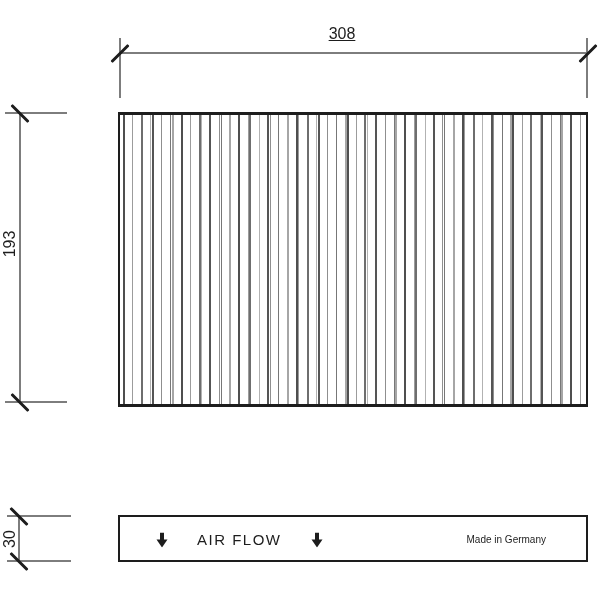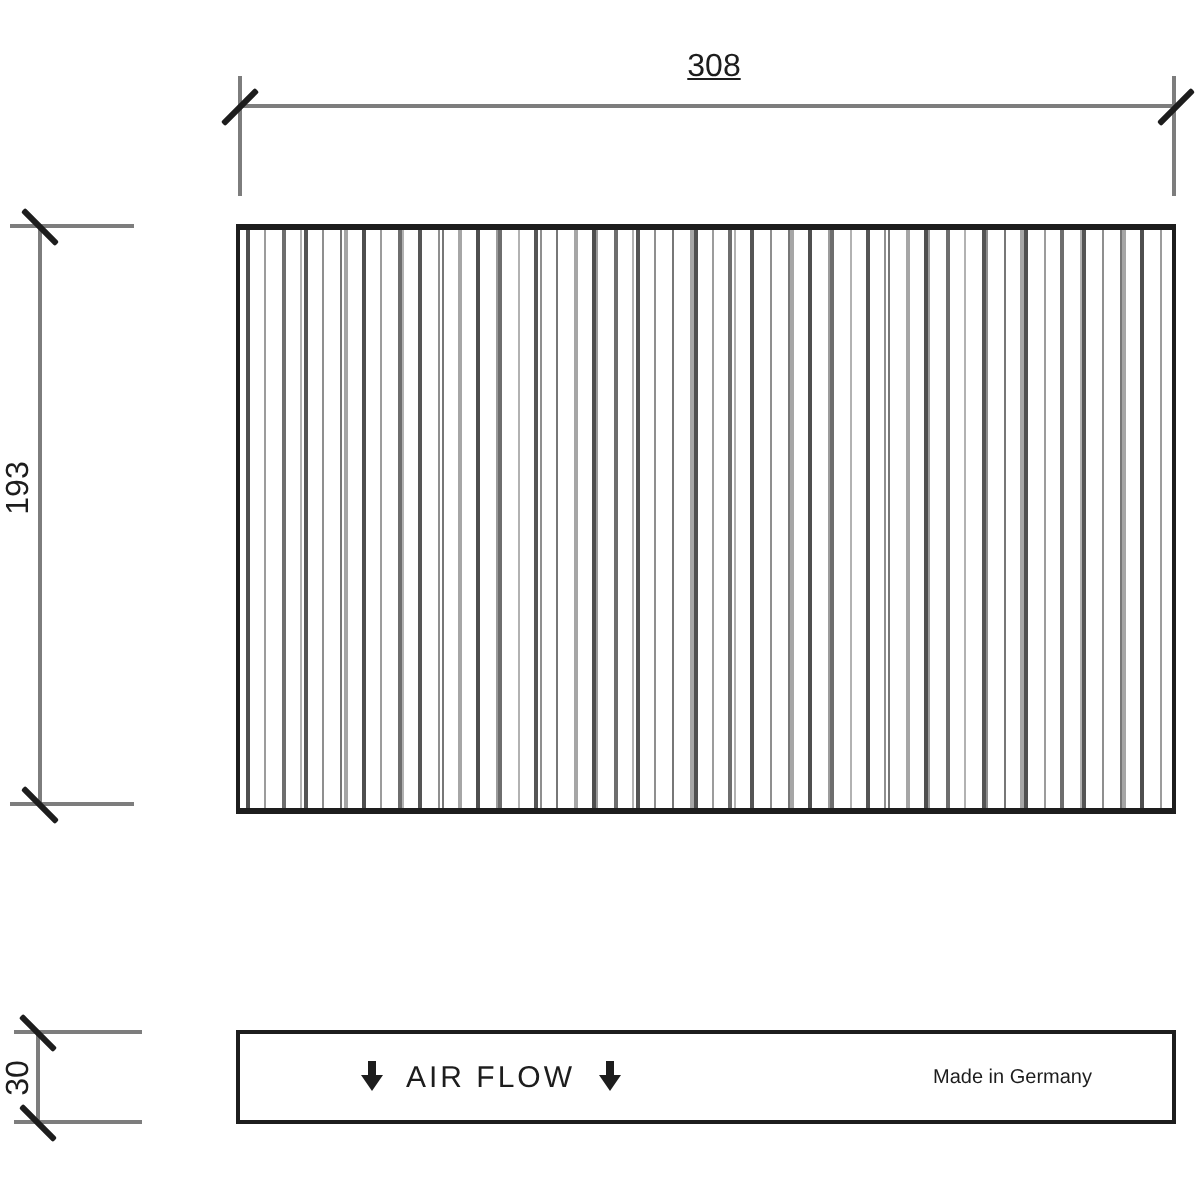--- a/index.html
+++ b/index.html
@@ -37,38 +37,38 @@
     border:2px solid var(--ink);border-top-width:3px;border-bottom-width:3px;
   }
   .pleat{position:absolute;top:0;bottom:0;}
 
   
   .label-box{
     position:absolute;left:118px;top:515px;width:470px;height:47px;
     box-sizing:border-box;border:2px solid var(--ink);background:#fff;
   }
   .airflow-group{
-    position:absolute;left:60px;top:50%;transform:translateY(-50%);
-    display:flex;align-items:flex-start;gap:11px;
+    position:absolute;left:36px;top:50%;transform:translateY(-50%);
+    display:flex;align-items:flex-end;gap:29px;
   }
   .airflow-text{
     font-size:15px;letter-spacing:1.5px;color:var(--ink);white-space:nowrap;
   }
   .made-in{
     position:absolute;right:40px;top:50%;transform:translateY(-50%);
     font-size:10px;color:var(--ink);white-space:nowrap;
   }
   .arrow-icon{display:block;}
 </style>
 </head>
 <body>
 
 <div class="canvas">
 
-  <div class="dim-label horiz" style="left:327px;top:26px;text-decoration:underline;">308</div>
+  <div class="dim-label horiz" style="left:312px;top:26px;text-decoration:underline;">308</div>
   <div class="hline" style="left:120px;top:52px;width:468px;"></div>
   <div class="vline" style="left:119px;top:38px;height:60px;"></div>
   <div class="vline" style="left:586px;top:38px;height:60px;"></div>
   <div class="tick fwd" style="left:108px;top:52px;"></div>
   <div class="tick fwd" style="left:576px;top:52px;"></div>
 
   <div class="dim-label vert" style="left:10px;top:244px;">193</div>
   <div class="vline" style="left:19px;top:114px;height:289px;"></div>
   <div class="hline" style="left:5px;top:112px;width:62px;"></div>
   <div class="hline" style="left:5px;top:401px;width:62px;"></div>

